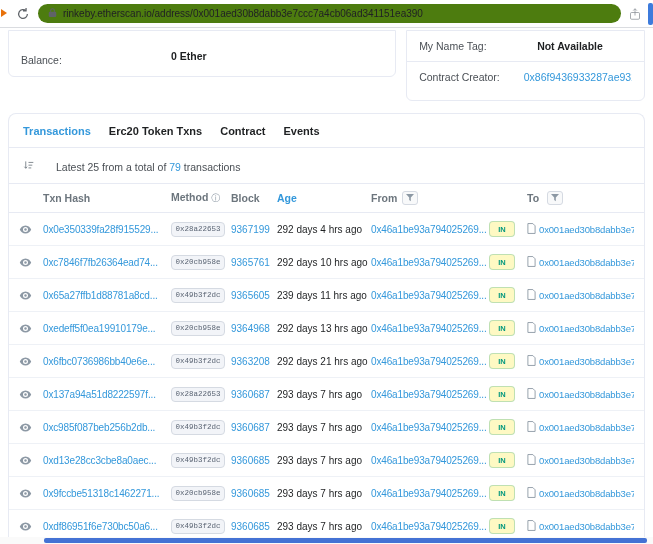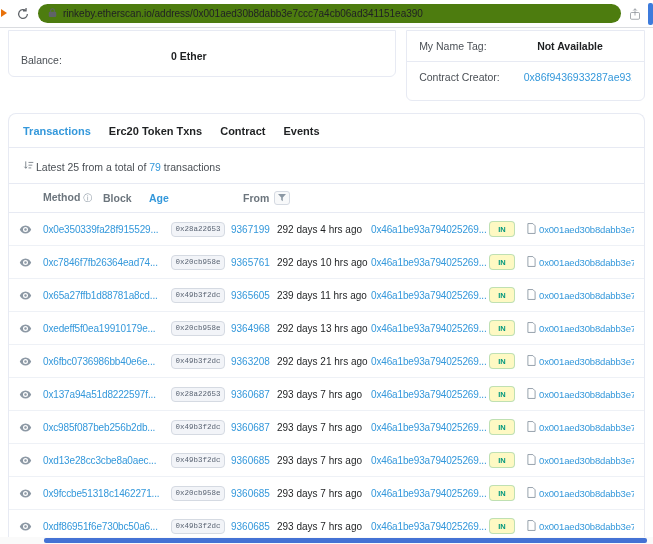--- a/index.html
+++ b/index.html
@@ -32,21 +32,21 @@
   .v{color:#1e2022;white-space:nowrap;overflow:hidden;font-weight:bold;}
   a.link{color:#3498db;text-decoration:none;white-space:nowrap;overflow:hidden;}
 
   
   .main-card{margin:12px 8px 0;background:#fff;border:1px solid #e7eaf3;border-bottom:none;
     border-radius:8px 8px 0 0;height:500px;}
   .tabs{display:flex;gap:18px;padding:11px 14px 10px;font-size:11px;font-weight:600;color:#1e2022;
     border-bottom:1px solid #e7eaf3;}
   .tab{cursor:pointer;white-space:nowrap;}
   .tab.active{color:#3498db;}
-  .summary{display:flex;align-items:center;gap:2px;padding:12px 14px 10px;font-size:10.5px;color:#4a4f55;}
+  .summary{display:flex;align-items:center;gap:22px;padding:12px 14px 10px;font-size:10.5px;color:#4a4f55;}
 
   
   .thead{display:flex;align-items:center;height:30px;padding:0 10px;font-size:10.5px;font-weight:700;
     color:#6c757d;border-top:1px solid #e7eaf3;border-bottom:1px solid #e7eaf3;}
   .tr{display:flex;align-items:center;height:33px;padding:0 10px;font-size:10px;
     border-bottom:1px solid #eef1f6;}
   .col-eye{width:24px;display:flex;align-items:center;}
   .col-hash{width:128px;white-space:nowrap;overflow:hidden;}
   .col-method{width:60px;}
   .col-block{width:46px;}
@@ -135,36 +135,47 @@
             <path d="M8 3.5h7M8 7.5h5.5M8 11.5h4" stroke="#6c757d" stroke-width="1.2"></path>
           </svg>
       </span>
       <span>
         <span>Latest 25 from a total of </span><a class="link" href="#">79</a><span> transactions</span>
       </span>
     </div>
 
     <div class="thead">
       <span class="col-eye"></span>
+      <span class="col-hash">
+        <span>Txn Hash</span>
+      </span>
       <span class="col-method">
         <span>Method</span><span class="info-icon">ⓘ</span>
       </span>
       <span class="col-block">
         <span>Block</span>
       </span>
       <a class="col-age link" href="#">Age</a>
       <span class="col-from">
         <span>From</span>
         <span class="filter-btn">
           <svg width="8" height="8" viewBox="0 0 10 10">
               <path d="M0 0h10L6 4.5V9L4 7.5v-3z" fill="#8c98a4"></path>
             </svg>
         </span>
       </span>
       <span class="col-dir"></span>
+      <span class="col-to">
+        <span>To</span>
+        <span class="filter-btn">
+          <svg width="8" height="8" viewBox="0 0 10 10">
+              <path d="M0 0h10L6 4.5V9L4 7.5v-3z" fill="#8c98a4"></path>
+            </svg>
+        </span>
+      </span>
     </div>
 
     <div id="tx-rows">
   <div class="tr">
     <span class="col-eye">
       <svg width="13" height="13" viewBox="0 0 16 16">
               <path d="M8 3C4.5 3 1.9 5.8 1 8c.9 2.2 3.5 5 7 5s6.1-2.8 7-5c-.9-2.2-3.5-5-7-5zm0 8.1A3.1 3.1 0 1 1 8 4.9a3.1 3.1 0 0 1 0 6.2z" fill="#8c98a4"></path>
               <circle cx="8" cy="8" r="1.5" fill="#8c98a4"></circle>
             </svg>
     </span>

